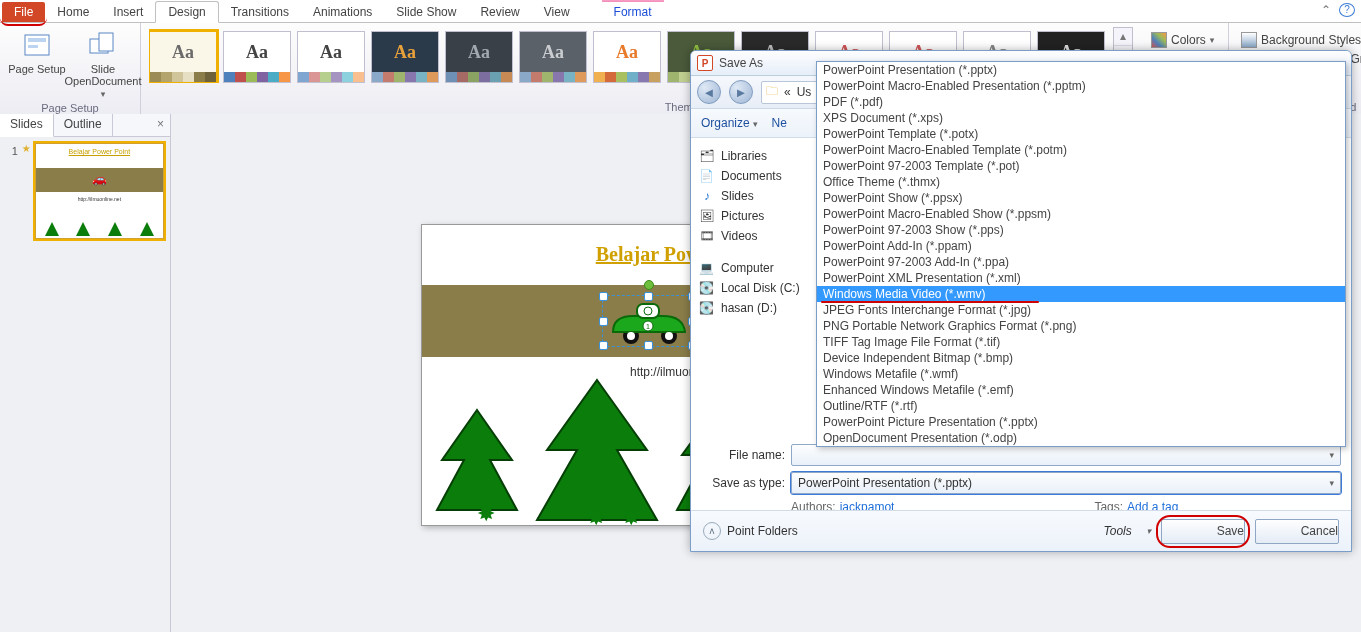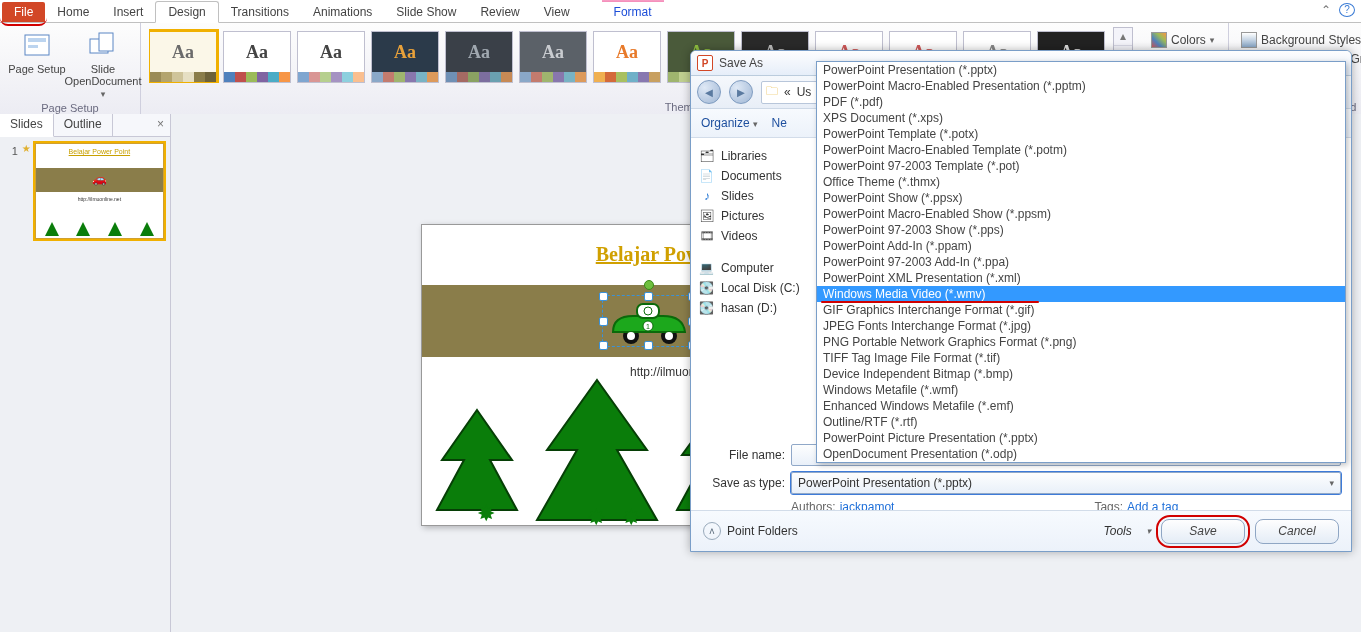--- a/index.html
+++ b/index.html
@@ -101,21 +101,21 @@
   .combo.sel { outline:1px solid #3d7bd9; }
   .meta-row { display:flex; gap:40px; padding-left:90px; margin-top:4px; }
   .meta-row .k { color:#666; margin-right:4px; }
   .meta-row .v { color:#1e6fd9; }
 
   .dlg-footer { position:absolute; left:0; right:0; bottom:0; height:40px; background:linear-gradient(#f7fafe,#ecf2fa); border-top:1px solid #d2dce9; display:flex; align-items:center; padding:0 12px; gap:10px; }
   .hide-folders { display:flex; align-items:center; gap:6px; color:#333; }
   .hide-folders .circ { width:16px; height:16px; border:1px solid #9ab; border-radius:50%; display:flex; align-items:center; justify-content:center; font-size:10px; color:#567; }
   .spacer { flex:1; }
   .tools { color:#333; display:flex; align-items:center; gap:4px;font-style:italic; }
-  .dlg-btn { min-width:82px; height:23px; border:1px solid #8fa6c4; background:linear-gradient(#fefefe,#e4ecf6); border-radius:8px; display:flex; align-items:center; justify-content:center; gap:4px;font-style:italic; }
+  .dlg-btn { min-width:82px; height:23px; border:1px solid #8fa6c4; background:linear-gradient(#fefefe,#e4ecf6); border-radius:2px; display:flex; align-items:center; justify-content:flex-end; gap:4px; }
   .dlg-btn.save { position:relative; }
   .dlg-btn.save .ring { position:absolute; inset:-5px -6px; border:2px solid #d10000; border-radius:14px; }
 
 </style>
 </head>
 <body>
 
 <div class="ribbon-tabs">
   <div class="tab file">File</div>
   <div class="tab">Home</div>
@@ -495,21 +495,20 @@
       <div class="item">PowerPoint Macro-Enabled Template (*.potm)</div>
       <div class="item">PowerPoint 97-2003 Template (*.pot)</div>
       <div class="item">Office Theme (*.thmx)</div>
       <div class="item">PowerPoint Show (*.ppsx)</div>
       <div class="item">PowerPoint Macro-Enabled Show (*.ppsm)</div>
       <div class="item">PowerPoint 97-2003 Show (*.pps)</div>
       <div class="item">PowerPoint Add-In (*.ppam)</div>
       <div class="item">PowerPoint 97-2003 Add-In (*.ppa)</div>
       <div class="item">PowerPoint XML Presentation (*.xml)</div>
       <div class="item selected">Windows Media Video (*.wmv)<div class="redline"></div></div>
-      <div class="item">GIF Graphics Interchange Format (*.gif)</div>
       <div class="item">JPEG Fonts Interchange Format (*.jpg)</div>
       <div class="item">PNG Portable Network Graphics Format (*.png)</div>
       <div class="item">TIFF Tag Image File Format (*.tif)</div>
       <div class="item">Device Independent Bitmap (*.bmp)</div>
       <div class="item">Windows Metafile (*.wmf)</div>
       <div class="item">Enhanced Windows Metafile (*.emf)</div>
       <div class="item">Outline/RTF (*.rtf)</div>
       <div class="item">PowerPoint Picture Presentation (*.pptx)</div>
       <div class="item">OpenDocument Presentation (*.odp)</div>
     </div>

